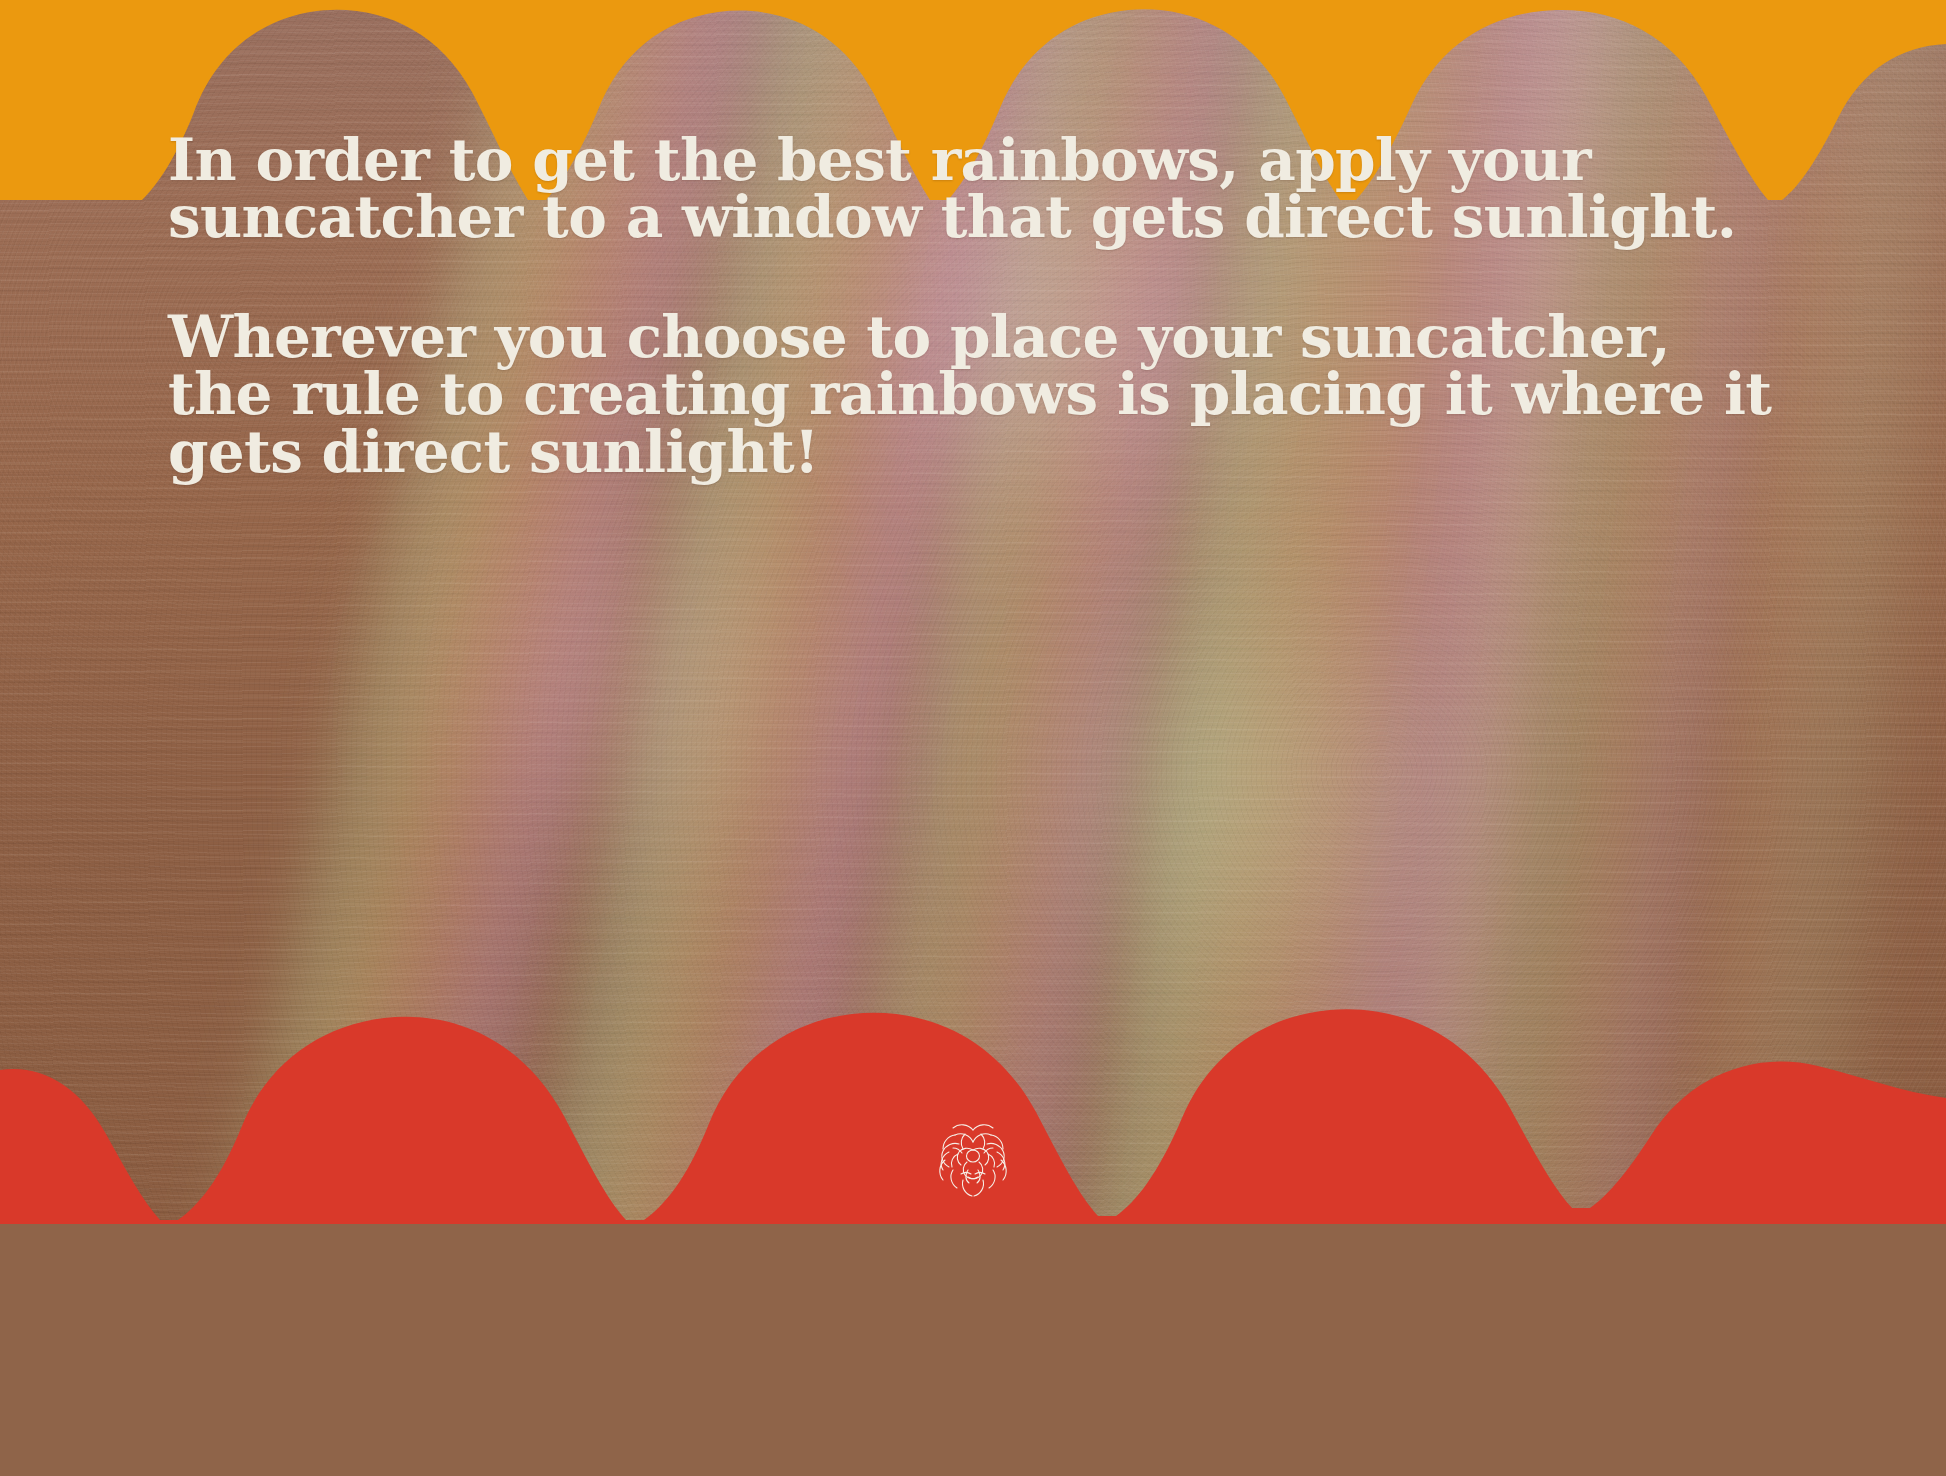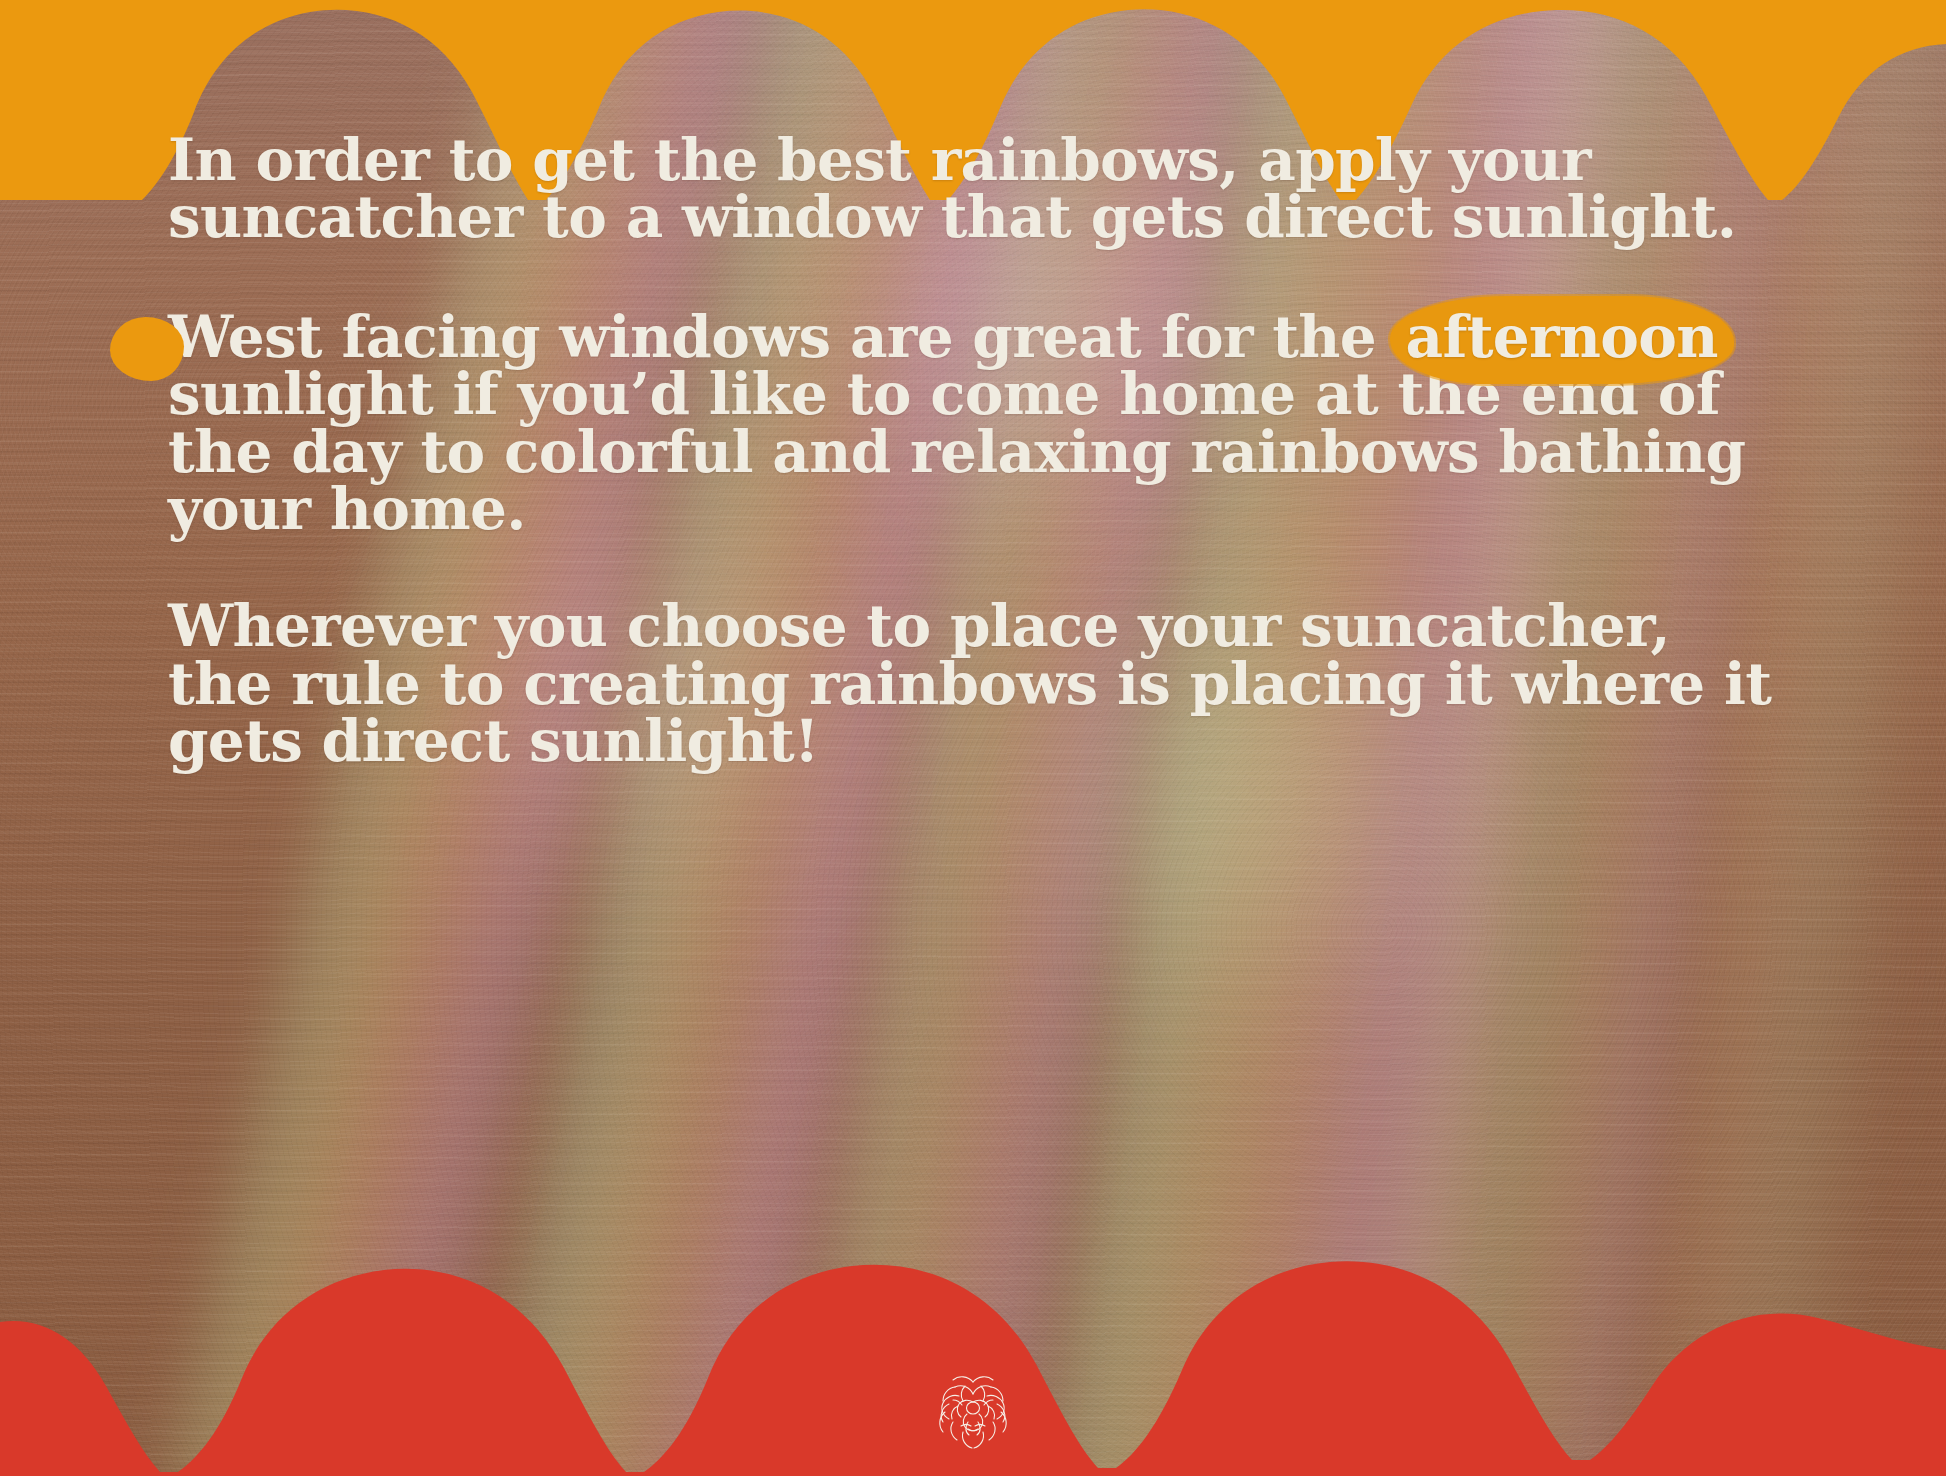--- a/index.html
+++ b/index.html
@@ -5,21 +5,21 @@
   * { margin:0; padding:0; box-sizing:border-box; }
   html, body {
     width:1946px; height:1476px;
     overflow:hidden;
     font-family:"Liberation Serif", serif;
     background:#8f6449;
   }
 
   #poster{
     position:relative;
-    width:1946px; height:1476px;
+    width:1946px; height:1224px;
     overflow:hidden;
     background:#0f766e;
   }
 
   
   .wood-base{
     position:absolute; inset:0;
     background:
       linear-gradient(180deg,#9a7060 0%,#9c6d55 18%,#96664a 42%,#8d5f44 68%,#8b5d41 100%);
   }
@@ -309,24 +309,20 @@
              C78,90 40,70 0,76 Z" fill="#D9392A"></path>
   </svg>
 
   <div class="content">
 
     <p class="para intro">In order to get the best rainbows, apply your suncatcher to a window that gets direct sunlight.</p>
 
     <div class="bullets">
 
 
-      <div class="bullet-row">
-        <span class="bullet-dot b2"></span>
-        <p class="para bullet-text"><span>West facing windows are great for the </span><mark class="hl">afternoon</mark><span> sunlight if you’d like to come home at the end of the day to colorful and relaxing rainbows bathing your home.</span></p>
-      </div>
 
     </div>
 
     <p class="para outro">Wherever you choose to place your suncatcher, the rule to creating rainbows is placing it where it gets direct sunlight!</p>
   </div>
 
   <div class="logo">
     <svg class="logo-flower" width="100" height="92" viewBox="0 0 100 92">
       <g fill="none" stroke="#F6EEE6" stroke-width="1.1" stroke-linecap="round" stroke-linejoin="round">
         <ellipse cx="50" cy="48" rx="6.5" ry="6"></ellipse>

